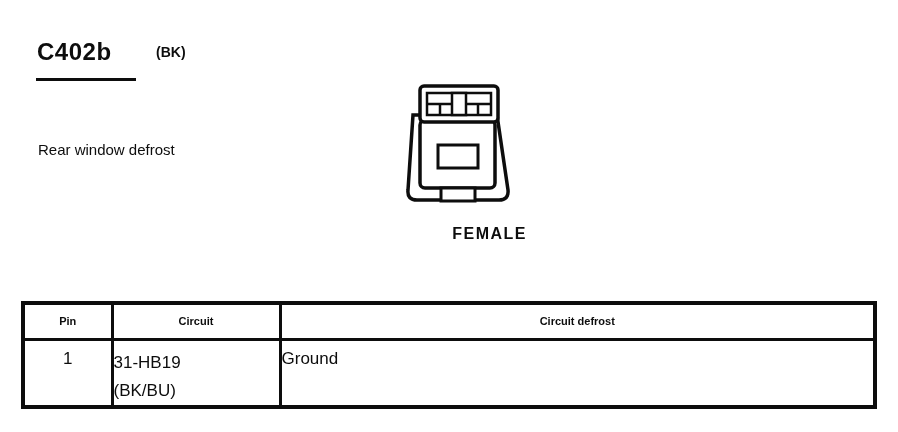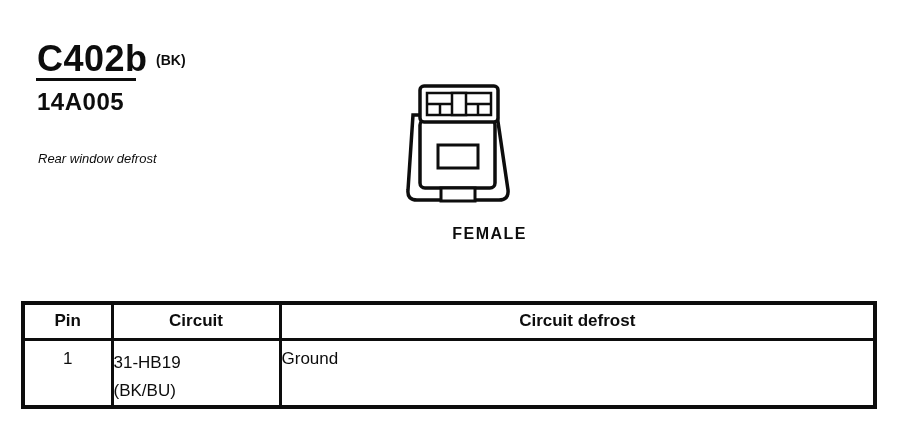--- a/index.html
+++ b/index.html
@@ -14,54 +14,53 @@
     height: 432px;
     background: #ffffff;
     overflow: hidden;
   }
 
   
   .connector-id {
     position: absolute;
     left: 37px;
     top: 38px;
-    font-size: 36px;
+    font-size: 24px;
     font-weight: bold;
     letter-spacing: 0.5px;
   }
   .connector-id-underline {
     position: absolute;
     left: 36px;
     top: 78px;
     width: 100px;
     height: 3px;
     background: #0d0d0d;
   }
   .color-code {
     position: absolute;
     left: 156px;
-    top: 52px;
+    top: 44px;
     font-size: 14px;
     font-weight: bold;
   }
   .part-number {
     position: absolute;
     left: 37px;
     top: 88px;
     font-size: 24px;
     font-weight: bold;
     letter-spacing: 0.5px;
   }
   .description {
     position: absolute;
     left: 38px;
-    top: 148px;
-    font-size: 13px;
+    top: 139px;
+    font-size: 15px;
     line-height: 21px;
-    font-style: italic;
   }
 
   
   .connector-figure {
     position: absolute;
     left: 390px;
     top: 70px;
     width: 130px;
     height: 140px;
   }
@@ -89,21 +88,21 @@
   .pinout-table th,
   .pinout-table td {
     border: 3px solid #0d0d0d;
     background: #ffffff;
   }
   .pinout-table { border: 4px solid #0d0d0d; }
   .col-pin      { width: 89px;  }
   .col-circuit  { width: 168px; }
   .pinout-table th {
     height: 36px;
-    font-size: 17px;
+    font-size: 11px;
     font-weight: bold;
     text-align: center;
     vertical-align: middle;
   }
   .pinout-table td {
     height: 67px;
     vertical-align: top;
     padding-top: 8px;
   }
   .cell-pin {
@@ -119,21 +118,20 @@
   }
 </style>
 </head>
 <body>
 
 <div class="page">
 
   <div class="connector-id">C402b</div>
   <div class="connector-id-underline"></div>
   <div class="color-code">(BK)</div>
-  <div class="part-number">14A005</div>
   <div class="description">
     <div>Rear window defrost</div>
   </div>
 
   <svg class="connector-figure" viewBox="0 0 130 140" fill="none" stroke="#0d0d0d">
 
     <path d="M 23 45 L 107 45 L 118 120 Q 119 130 109 130 L 27 130 Q 17 130 18 120 Z" stroke-width="3.5" fill="#ffffff"></path>
 
     <rect x="30" y="50" width="75" height="68" rx="5" stroke-width="3.5" fill="#ffffff"></rect>
 

